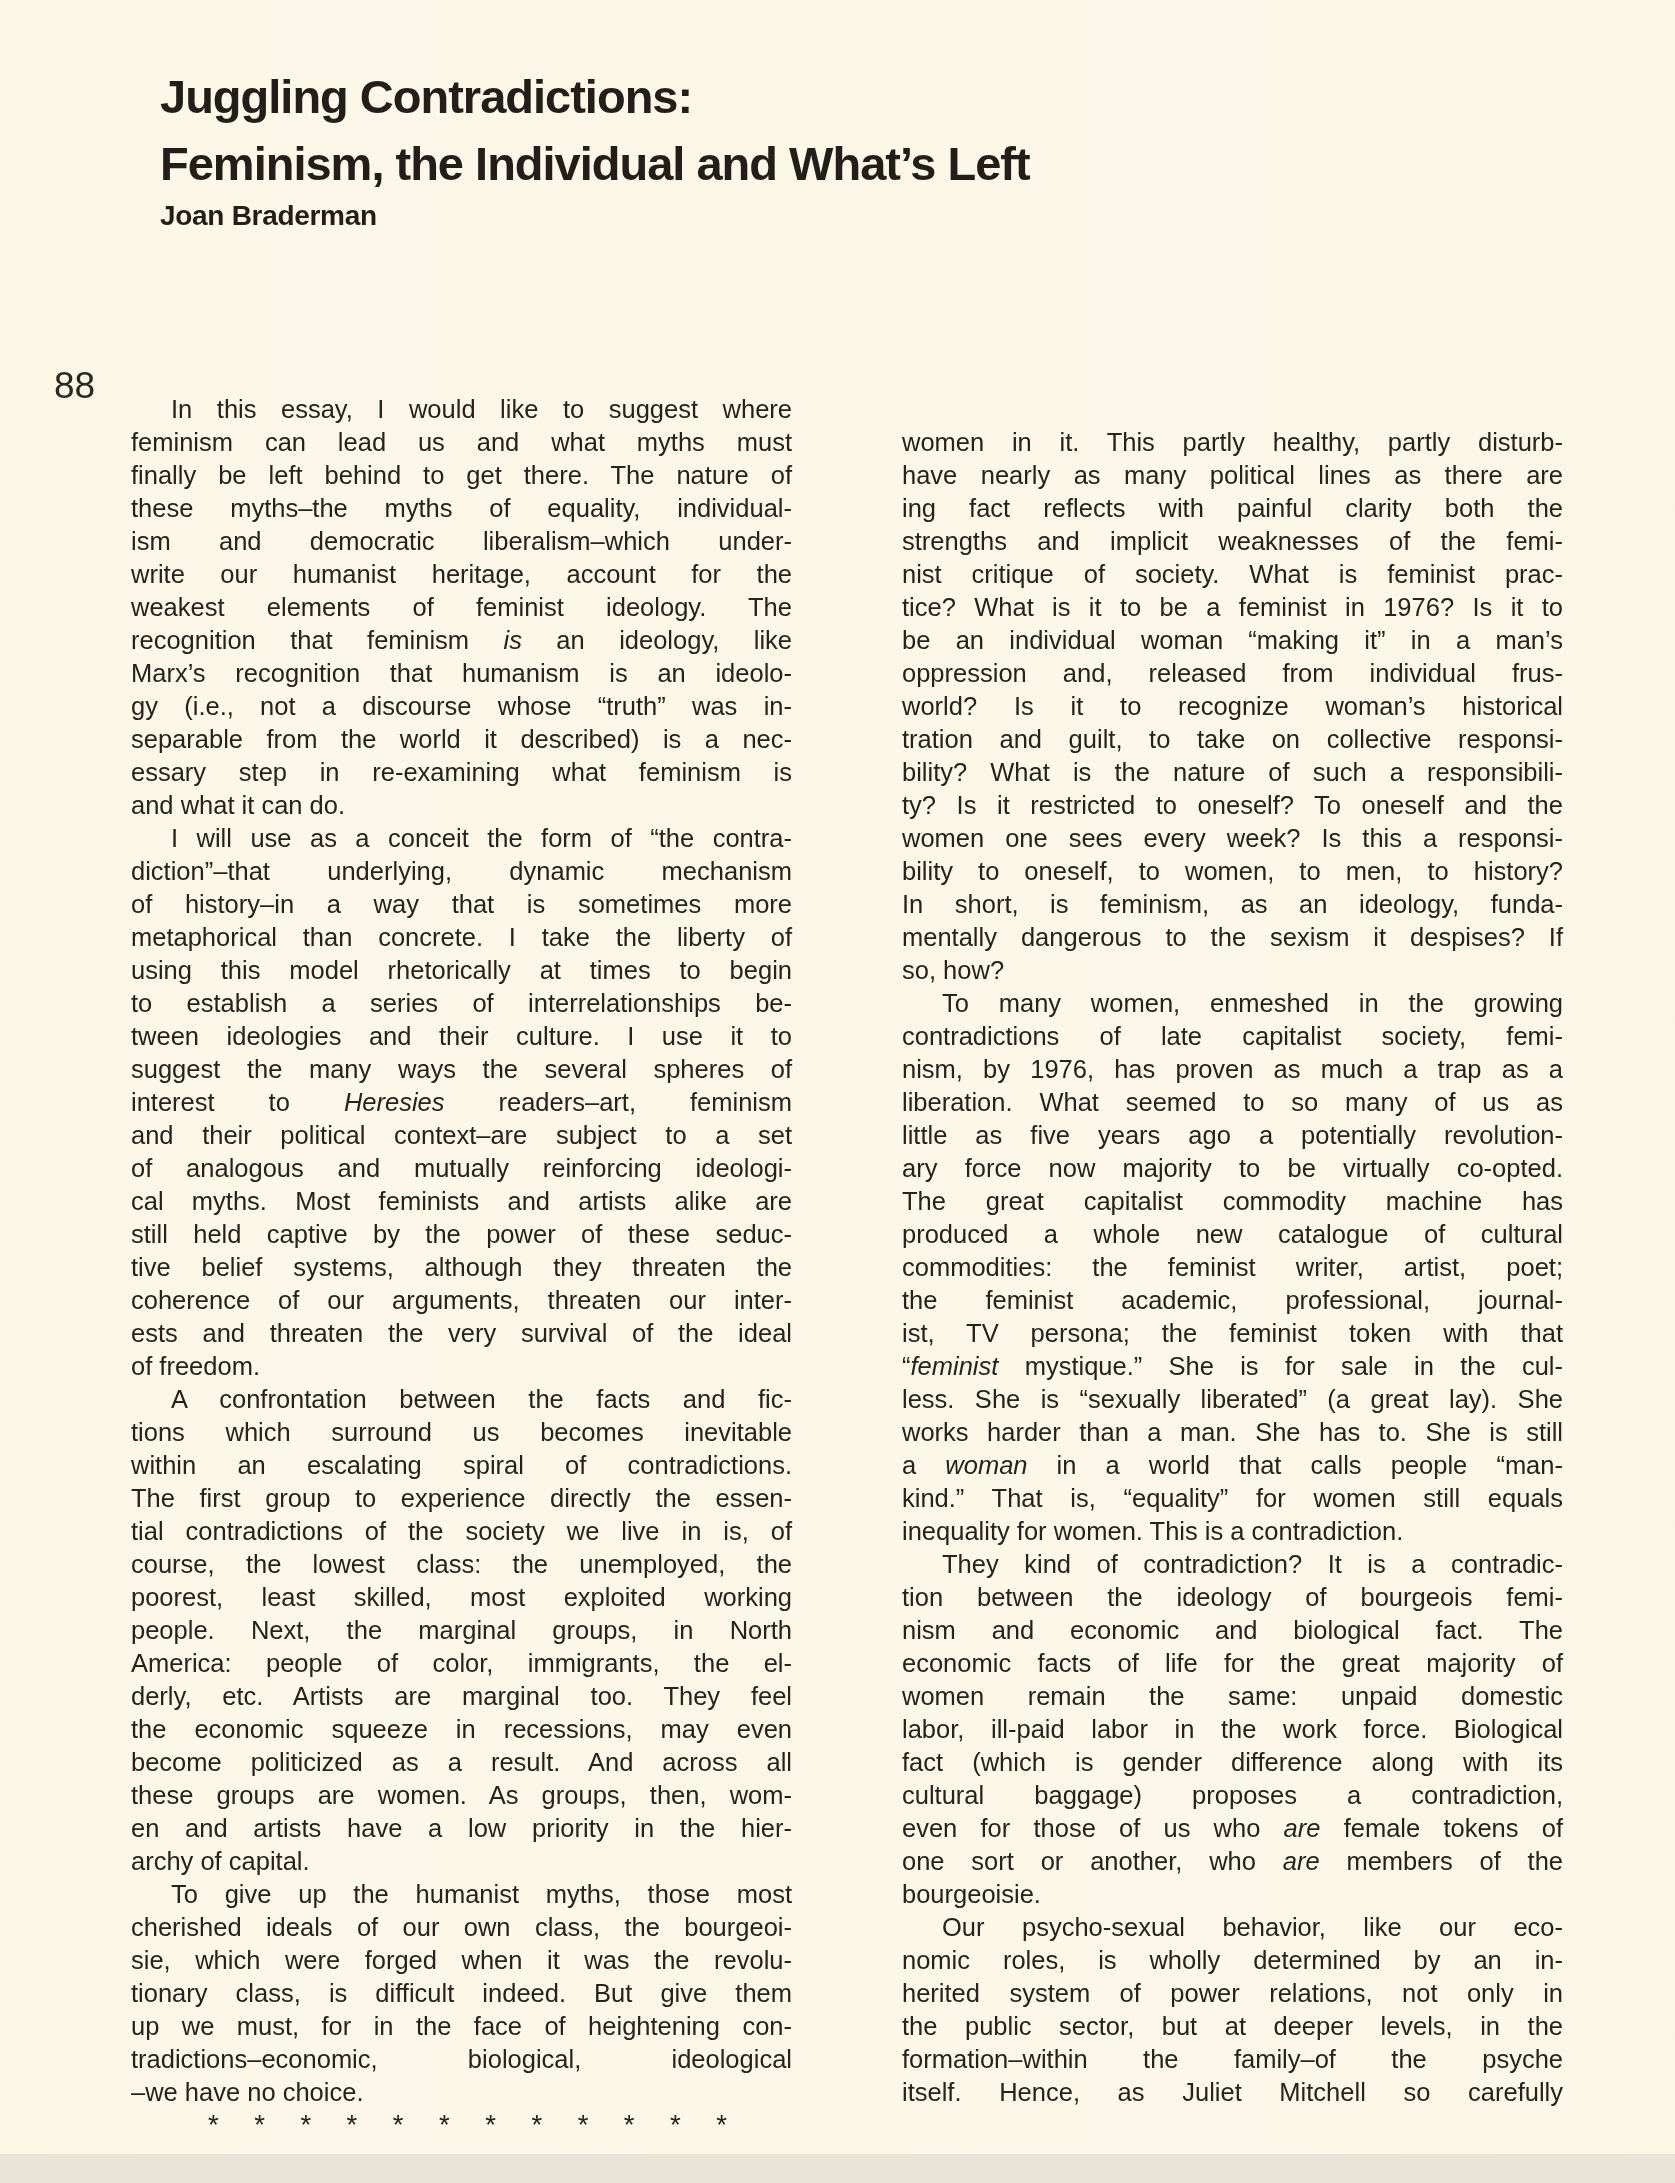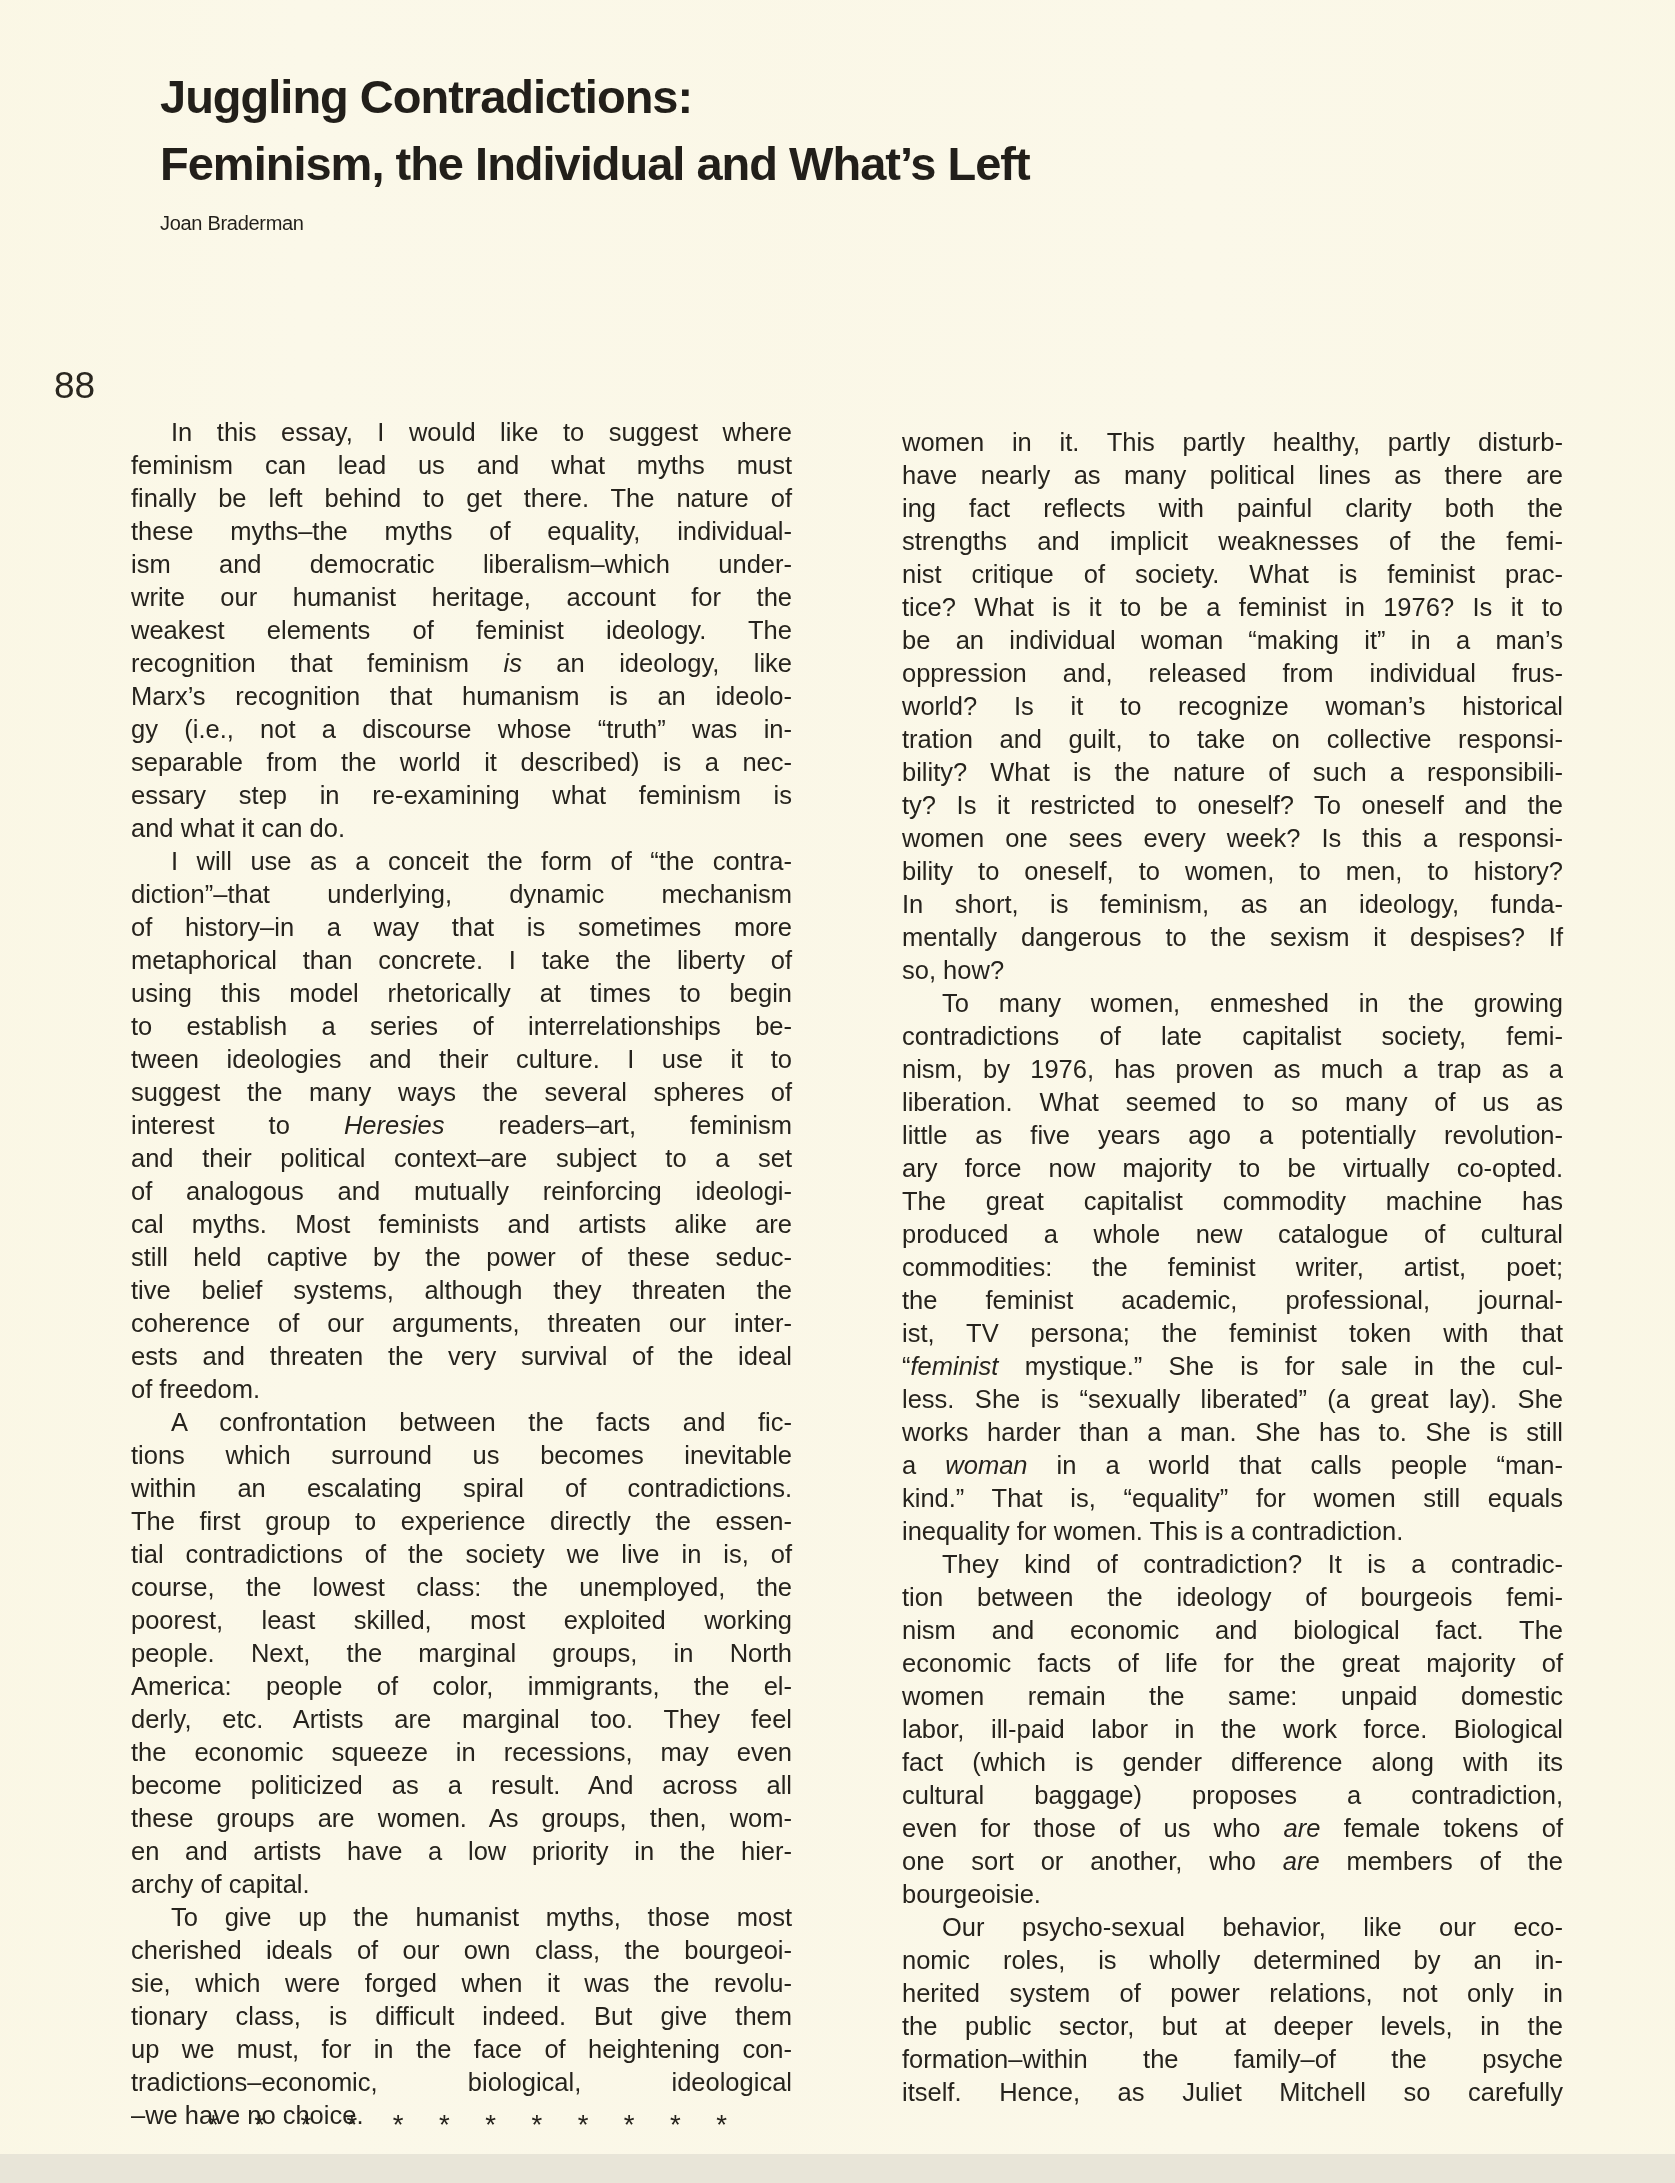--- a/index.html
+++ b/index.html
@@ -12,32 +12,32 @@
     color:#26231d;
     overflow:hidden;
   }
   .title{
     position:absolute;left:160px;top:63px;
     font-size:47px;font-weight:bold;letter-spacing:-1px;
     line-height:67px;color:#221f1a;
   }
   .author{
     position:absolute;left:160px;top:200px;
-    font-size:20px;font-weight:normal;letter-spacing:-0.3px;color:#221f1a;margin-top:12px;
+    font-size:28px;font-weight:bold;letter-spacing:-0.3px;color:#221f1a;
   }
   .pageno{
     position:absolute;left:54px;top:365px;
     font-size:37px;font-weight:400;color:#2a2720;
   }
   .col{
     position:absolute;width:661px;
     font-size:25.5px;line-height:33px;
     color:#26231d;
   }
-  #col-left{left:131px;top:393px;margin-top:23px;}
+  #col-left{left:131px;top:393px;}
   #col-right{left:902px;top:426px;}
   .para{margin:0;padding:0;}
   .tline{
     height:33px;
     text-align:justify;
     text-align-last:justify;
     white-space:nowrap;
     overflow:visible;
   }
   .tline.firstline{text-indent:40px;}

